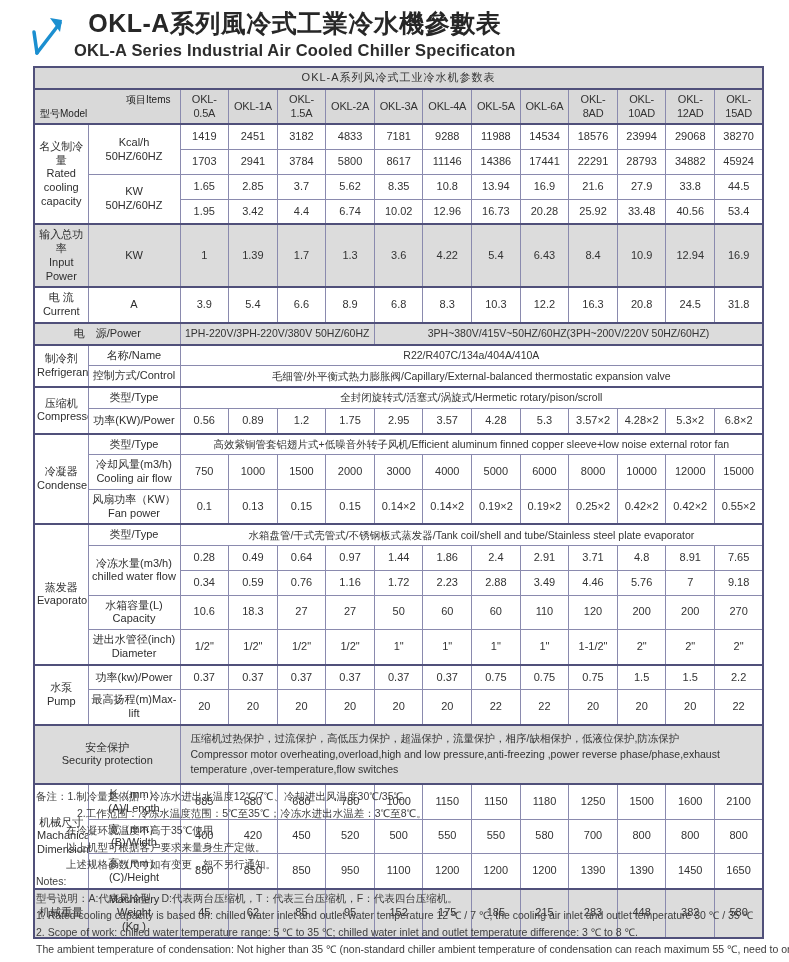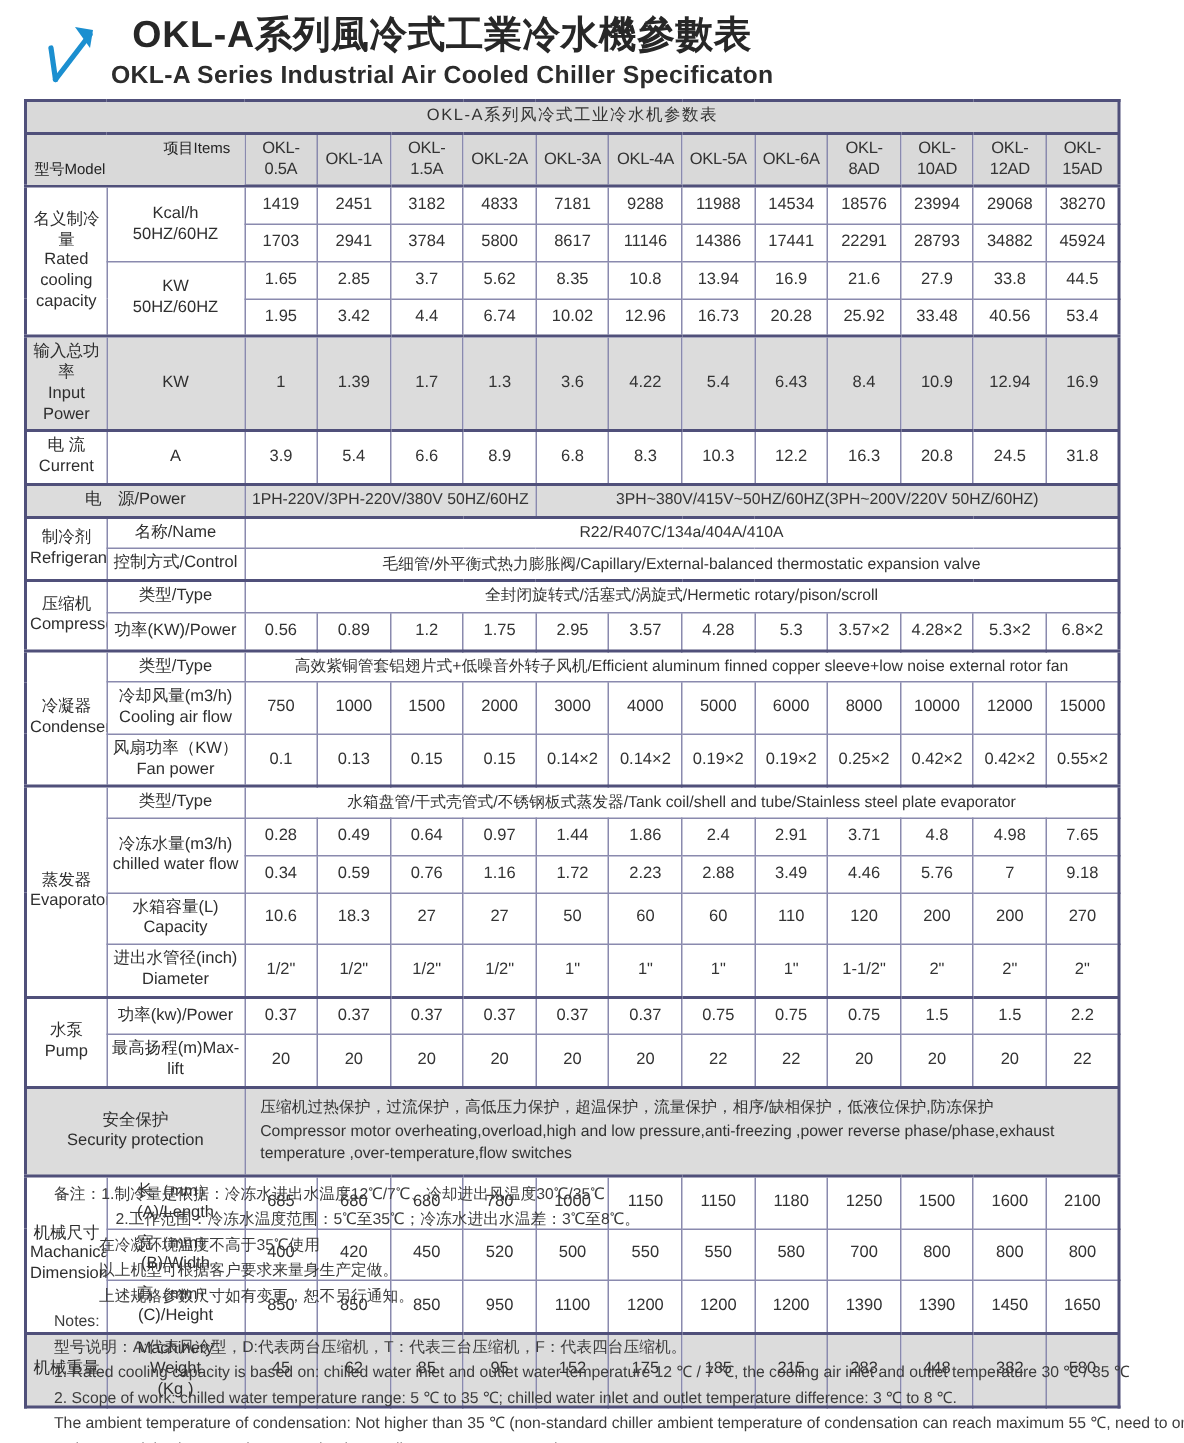--- a/index.html
+++ b/index.html
@@ -13,21 +13,21 @@
 
   
   .page-header { display:flex; align-items:flex-start; padding:8px 0 0 24px;text-align:center; }
   .logo { width:44px; height:48px; margin-right:6px; flex:0 0 auto; }
   .titles { padding-top:2px; }
   .title-zh { font-size:25px; font-weight:bold; color:#272727; letter-spacing:0.5px; line-height:1.1; }
   .title-en { font-size:16.5px; font-weight:bold; color:#2c2c2c; margin-top:3px; letter-spacing:0.2px; }
 
   
   table.spec {
-    position:absolute; left:16px; top:66px; width:730px;
+    position:absolute; left:33px; top:66px; width:730px;
     border-collapse:collapse; table-layout:fixed;
     border:2px solid #50507a;
   }
   col.c-group { width:54px; }
   col.c-item  { width:92px; }
   col.c-val   { width:48.6px; }
 
   .spec th, .spec td {
     border:1px solid #8a8aae;
     text-align:center; vertical-align:middle;
@@ -310,21 +310,21 @@
           <td class="val-cell">0.28</td>
           <td class="val-cell">0.49</td>
           <td class="val-cell">0.64</td>
           <td class="val-cell">0.97</td>
           <td class="val-cell">1.44</td>
           <td class="val-cell">1.86</td>
           <td class="val-cell">2.4</td>
           <td class="val-cell">2.91</td>
           <td class="val-cell">3.71</td>
           <td class="val-cell">4.8</td>
-          <td class="val-cell">4.98</td>
+          <td class="val-cell">8.91</td>
           <td class="val-cell">7.65</td>
         </tr>
         <tr>
           <td class="val-cell">0.34</td>
           <td class="val-cell">0.59</td>
           <td class="val-cell">0.76</td>
           <td class="val-cell">1.16</td>
           <td class="val-cell">1.72</td>
           <td class="val-cell">2.23</td>
           <td class="val-cell">2.88</td>

